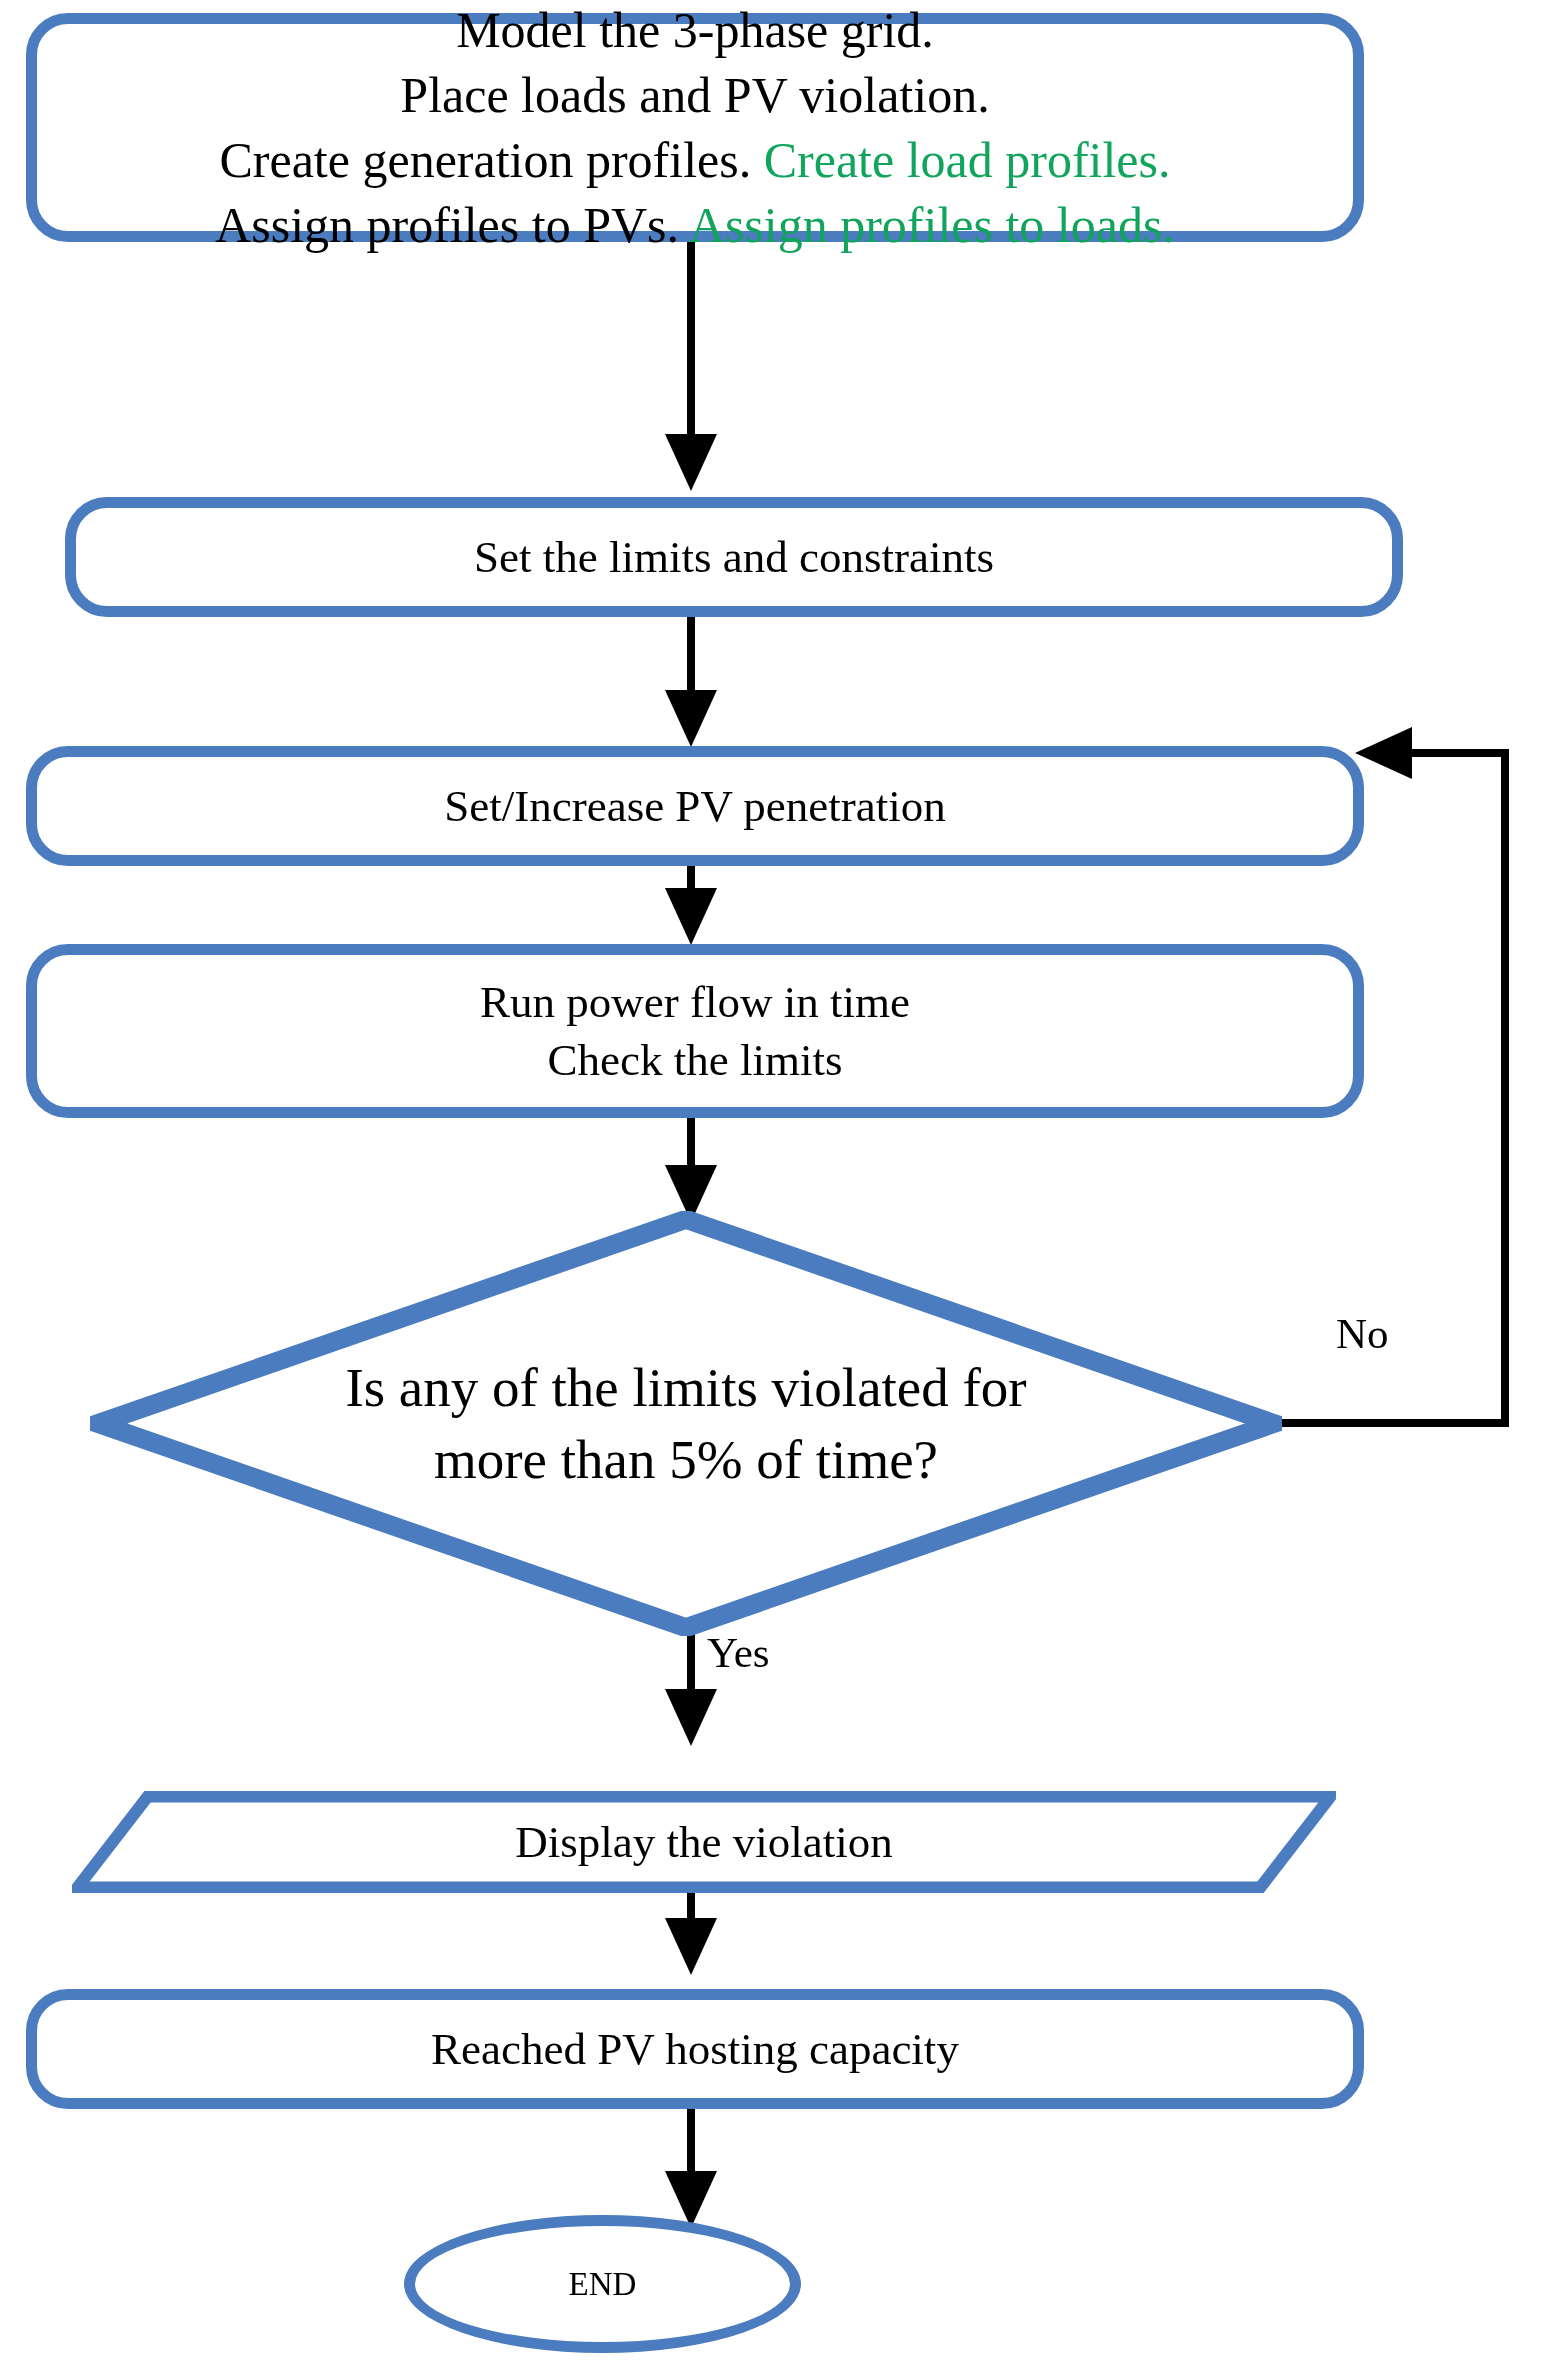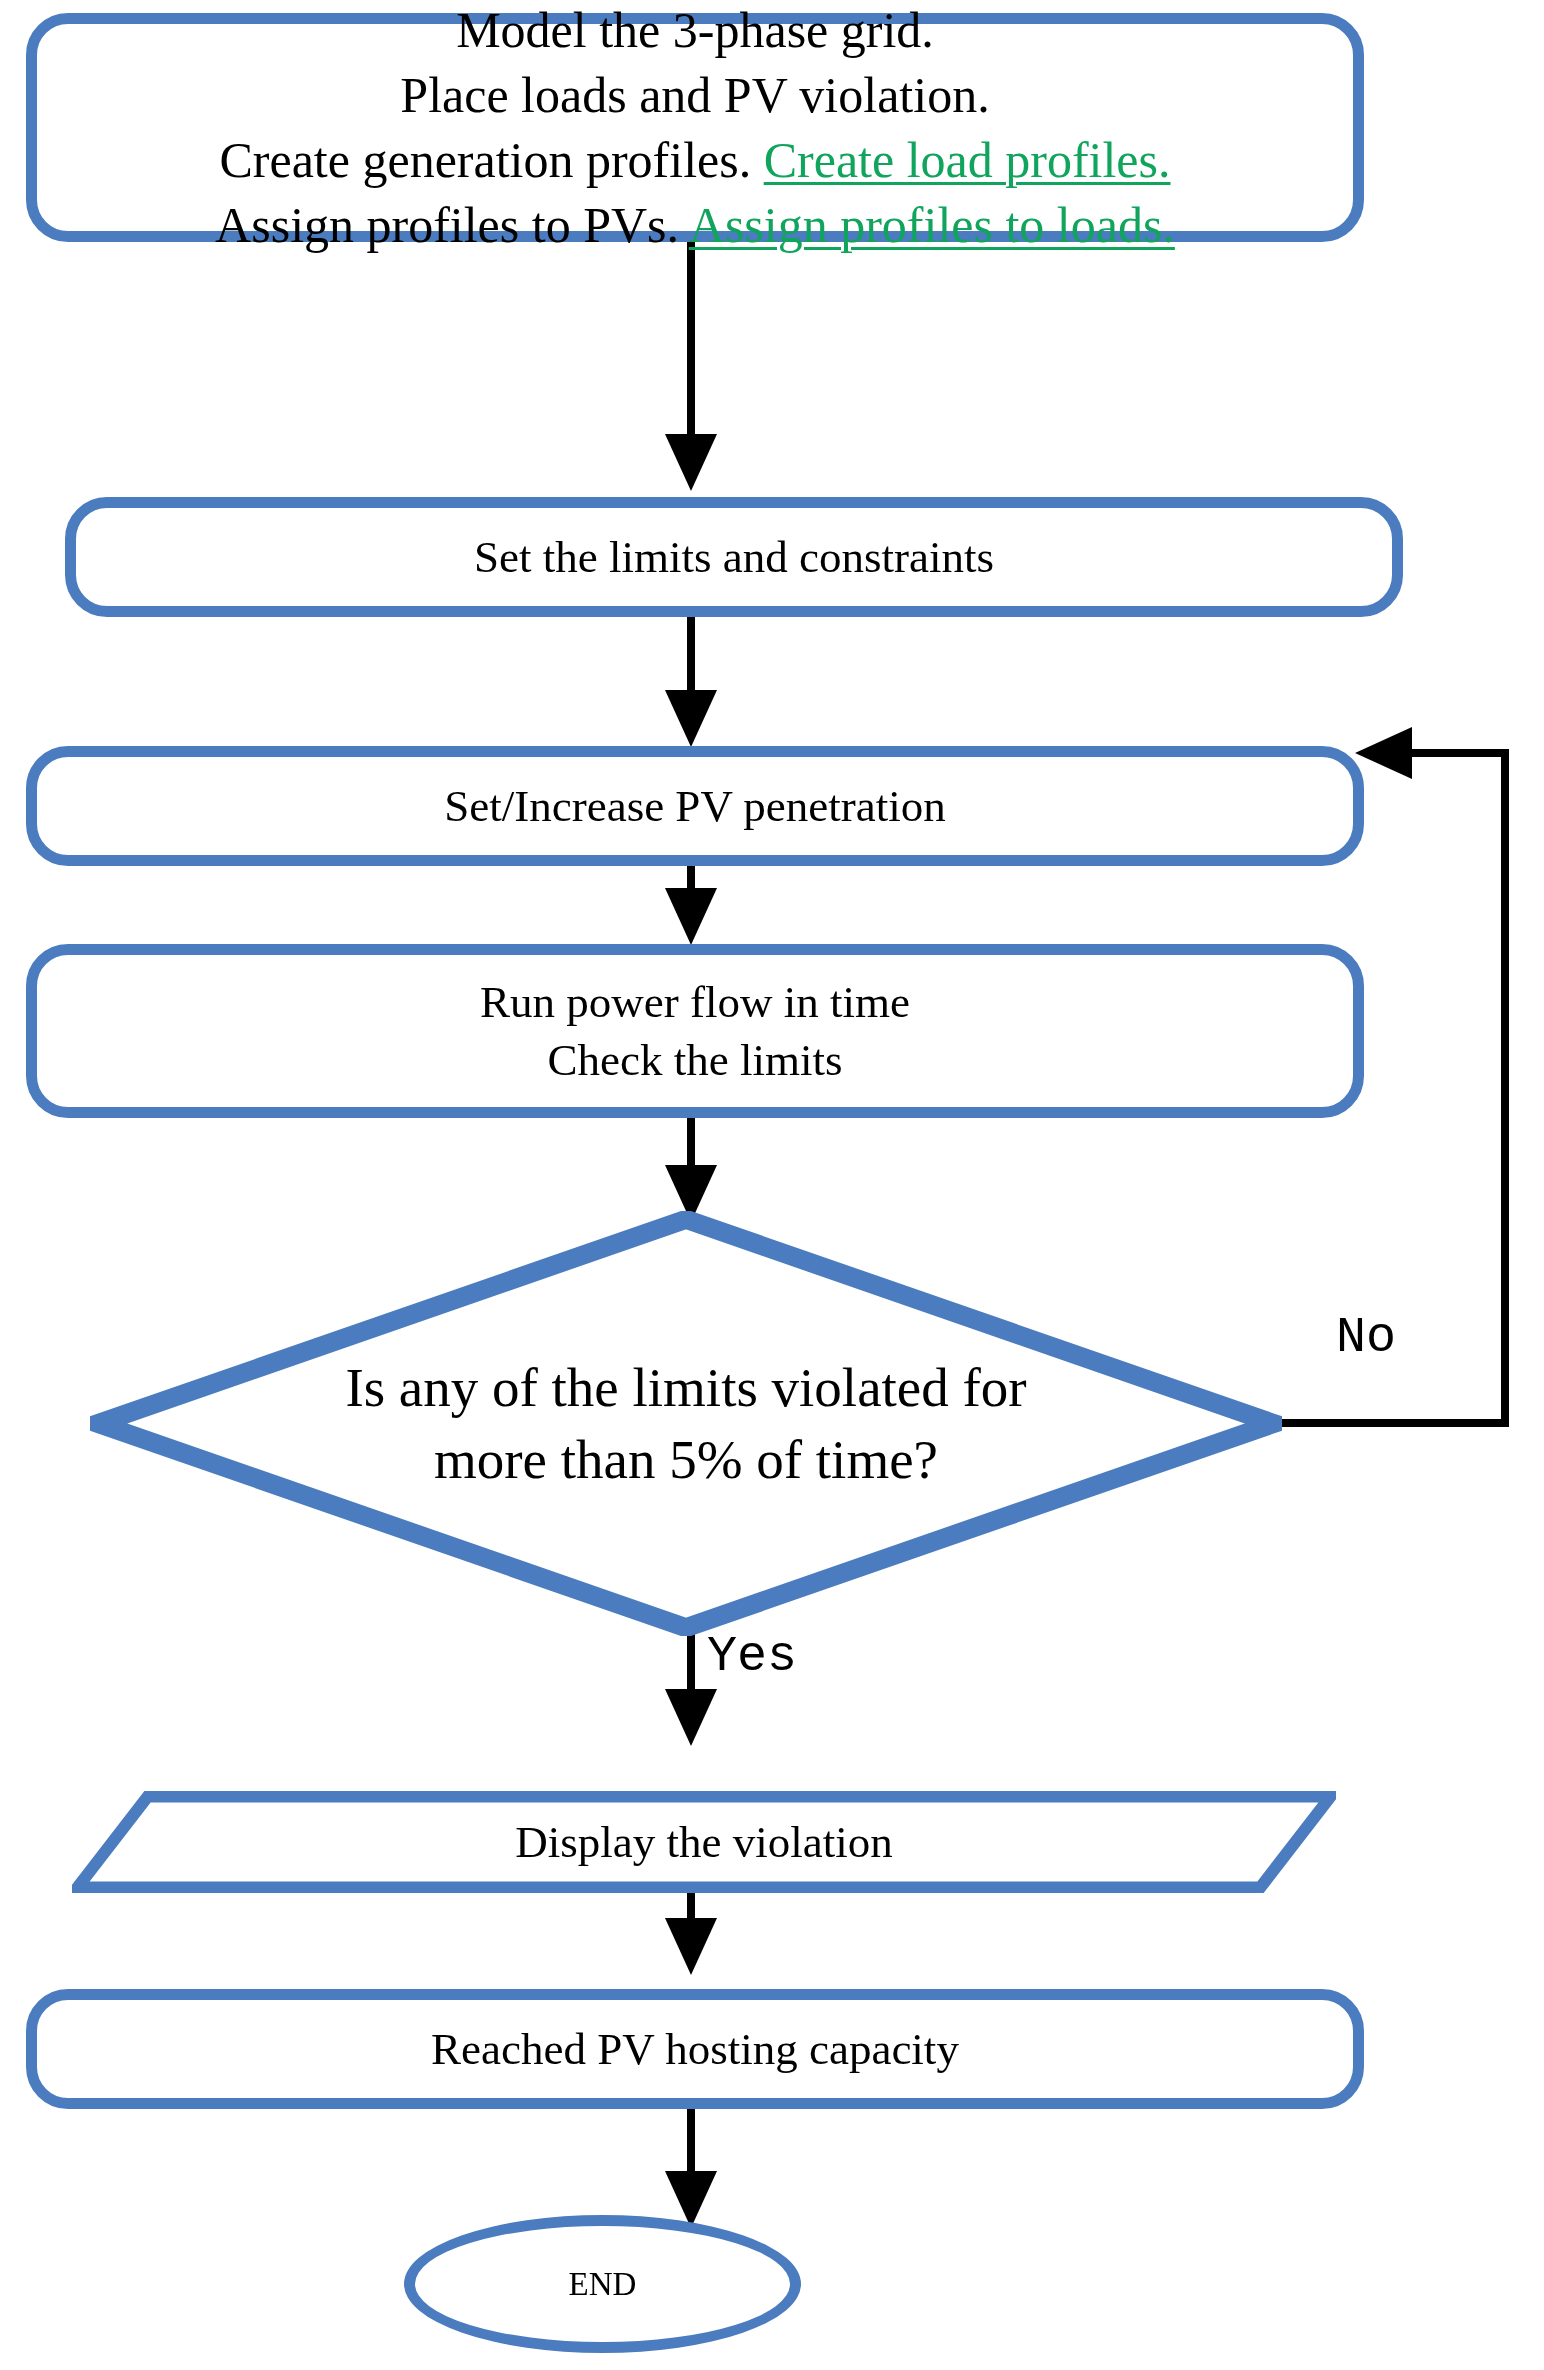--- a/index.html
+++ b/index.html
@@ -41,21 +41,20 @@
     width: 100%;
     padding: 0 16.6px;
     box-sizing: border-box;
   }
   .line {
     display: block;
     white-space: nowrap;
   }
   .green {
     color: #10A45C;
-    text-decoration: underline;
     text-decoration-color: #10A45C;
     text-underline-offset: 4.6px;
     text-decoration-thickness: 2.8px;
   }
 
   
   #node-setup {
     left: 26px;  top: 13px;  width: 1338px; height: 229px;
     font-size: 50px;
   }
@@ -140,22 +139,22 @@
   .arrow-left {
     position: absolute;
     width: 0; height: 0;
     border-top: 26px solid transparent;
     border-bottom: 26px solid transparent;
     border-right: 57px solid #000000;
     z-index: 2;
   }
   .edge-label {
     position: absolute;
-    font-family: Liberation Mono, monospace;
-    font-size: 50px;
+    font-family: Liberation Serif, serif;
+    font-size: 43px;
     color: #000000;
     z-index: 4;
     white-space: nowrap;
   }
 </style>
 </head>
 <body>
 
 <div id="canvas">
 

